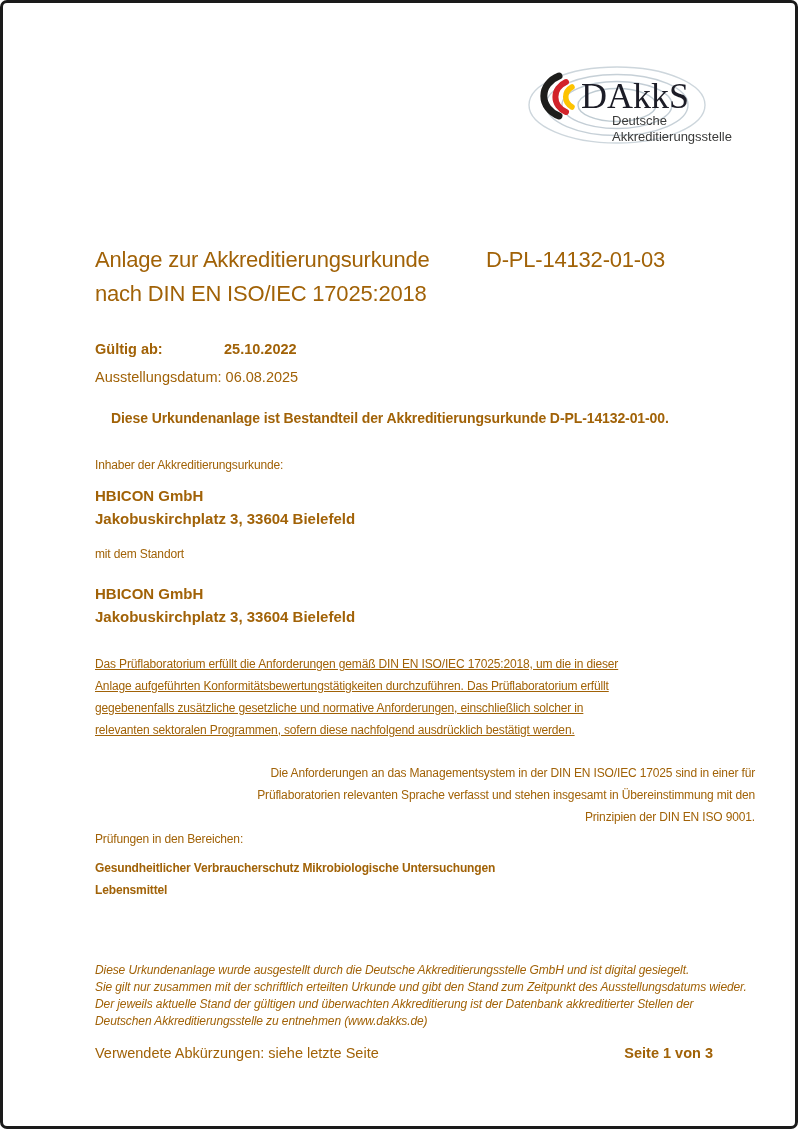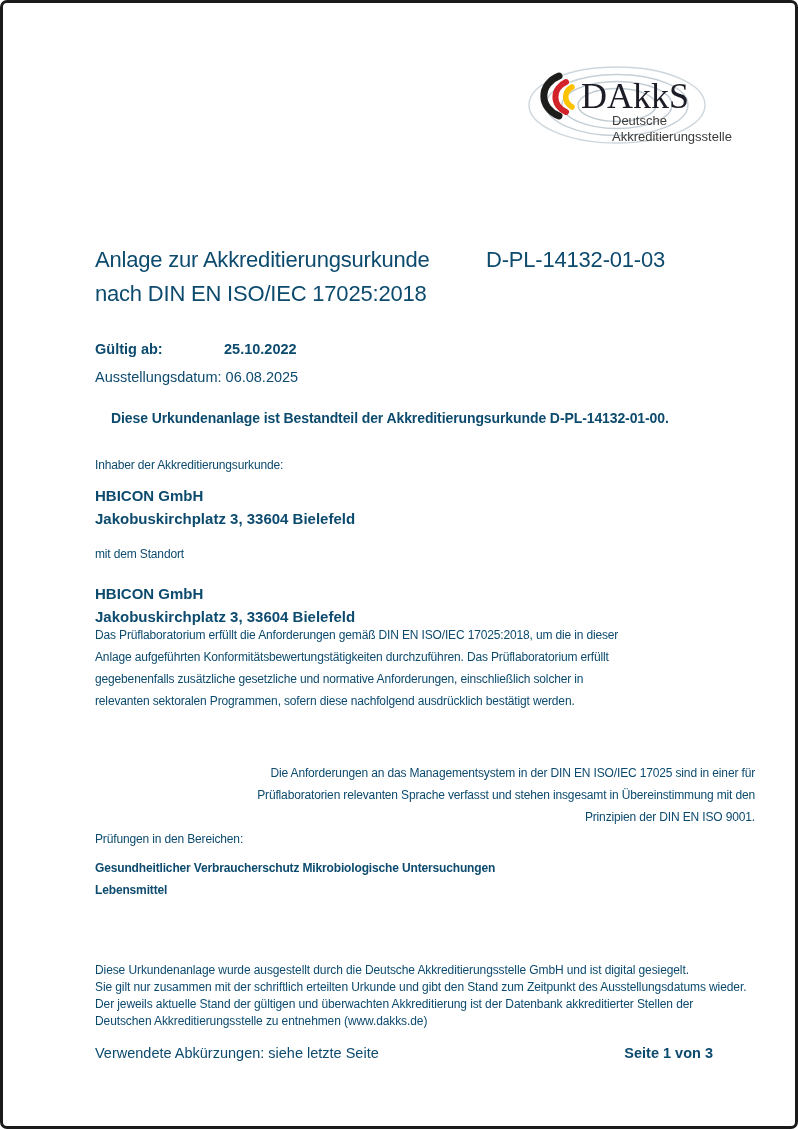--- a/index.html
+++ b/index.html
@@ -10,21 +10,21 @@
   .page {
     position: relative;
     width: 798px;
     height: 1129px;
     box-sizing: border-box;
     background: #ffffff;
     border: 3px solid #1a1a1a;
     border-radius: 7px;
     overflow: hidden;
     font-family: "Liberation Sans", sans-serif;
-    color: #0c4a6e;
+    color: #a16207;
   }
   .abs { position: absolute; }
   .prewrap { white-space: pre-line; }
 
   
   .logo-svg { position: absolute; left: 518px; top: 56px; }
 
   
   .main-heading {
     left: 92px; top: 172px;
@@ -56,28 +56,29 @@
     white-space: nowrap;
   }
 
   .body-text { font-size: 12px; letter-spacing: -0.15px; }
   .holder-label { left: 92px; top: 455px; }
   .holder-block { left: 92px; top: 481px; font-weight: bold; font-size: 15px; line-height: 23px; }
   .standort-label { left: 92px; top: 544px; }
   .location-block { left: 92px; top: 579px; font-weight: bold; font-size: 15px; line-height: 23px; }
 
   .para { left: 92px; line-height: 22px; width: 660px; }
-  .para-1 { top: 621px; }
+  .para-1 { top: 650px; text-decoration: underline; }
   .para-2 { top: 759px; text-align: right; }
 
   .scope-label { left: 92px; top: 829px; }
   .scope-block { left: 92px; top: 854px; font-weight: bold; line-height: 22px; }
 
   .disclaimer {
     left: 92px; top: 959px;
+    font-style: italic;
     font-size: 12px;
     line-height: 17px;
     letter-spacing: -0.1px;
     width: 680px;
   }
 
   .bottom-row {
     left: 92px; top: 1042px;
     width: 618px;
     display: flex;

